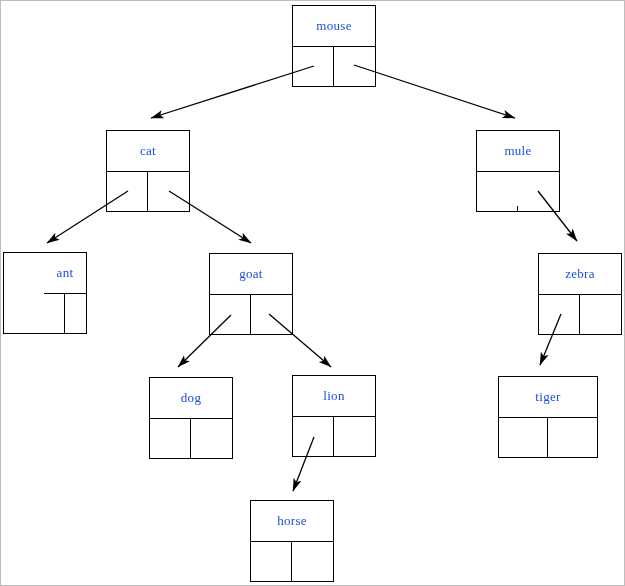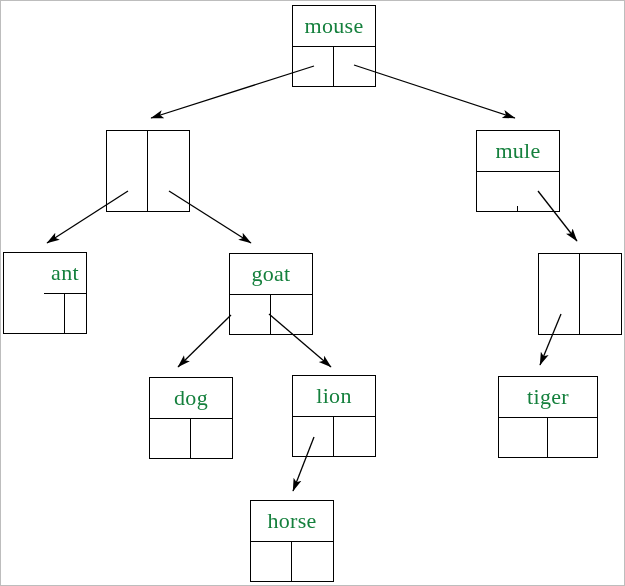--- a/index.html
+++ b/index.html
@@ -26,22 +26,22 @@
     display: flex;
     flex-direction: column;
   }
   .node .label-row {
     box-sizing: border-box;
     height: 41px;
     border-bottom: 1.5px solid #000000;
     display: flex;
     align-items: center;
     justify-content: center;
-    font-size: 22px;
-    color: #15803d;
+    font-size: 13px;
+    color: #1d4ed8;
     letter-spacing: 0.3px;
   }
   .node .ptr-row {
     flex: 1;
     display: flex;
   }
   .node .ptr-cell {
     box-sizing: border-box;
     width: 50%;
     background: #ffffff;
@@ -69,47 +69,49 @@
 <div class="canvas">
   <div>
       <div class="node" style="left: 291px; top: 4px; width: 84px; height: 82px;">
         <div class="label-row">mouse</div>
         <div class="ptr-row">
           <div class="ptr-cell left"></div>
           <div class="ptr-cell right"></div>
         </div>
       </div>
       <div class="node" style="left: 105px; top: 129px; width: 84px; height: 82px;">
+        <div class="label-row">cat</div>
         <div class="ptr-row">
           <div class="ptr-cell left"></div>
           <div class="ptr-cell right"></div>
         </div>
       </div>
       <div class="node" style="left: 475px; top: 129px; width: 84px; height: 82px; gap: 34px;">
         <div class="label-row">mule</div>
         <div class="ptr-row">
           <div class="ptr-cell left"></div>
           <div class="ptr-cell right"></div>
         </div>
       </div>
       <div class="node" style="left: 2px; top: 251px; width: 84px; height: 82px; padding-left: 40px;">
         <div class="label-row">ant</div>
         <div class="ptr-row">
           <div class="ptr-cell left"></div>
           <div class="ptr-cell right"></div>
         </div>
       </div>
-      <div class="node" style="left: 208px; top: 252px; width: 84px; height: 82px; margin-left: 20px;">
+      <div class="node" style="left: 208px; top: 252px; width: 84px; height: 82px;">
         <div class="label-row">goat</div>
         <div class="ptr-row">
           <div class="ptr-cell left"></div>
           <div class="ptr-cell right"></div>
         </div>
       </div>
       <div class="node" style="left: 537px; top: 252px; width: 84px; height: 82px;">
+        <div class="label-row">zebra</div>
         <div class="ptr-row">
           <div class="ptr-cell left"></div>
           <div class="ptr-cell right"></div>
         </div>
       </div>
       <div class="node" style="left: 136px; top: 376px; width: 84px; height: 82px; margin-left: 12px;">
         <div class="label-row">dog</div>
         <div class="ptr-row">
           <div class="ptr-cell left"></div>
           <div class="ptr-cell right"></div>

